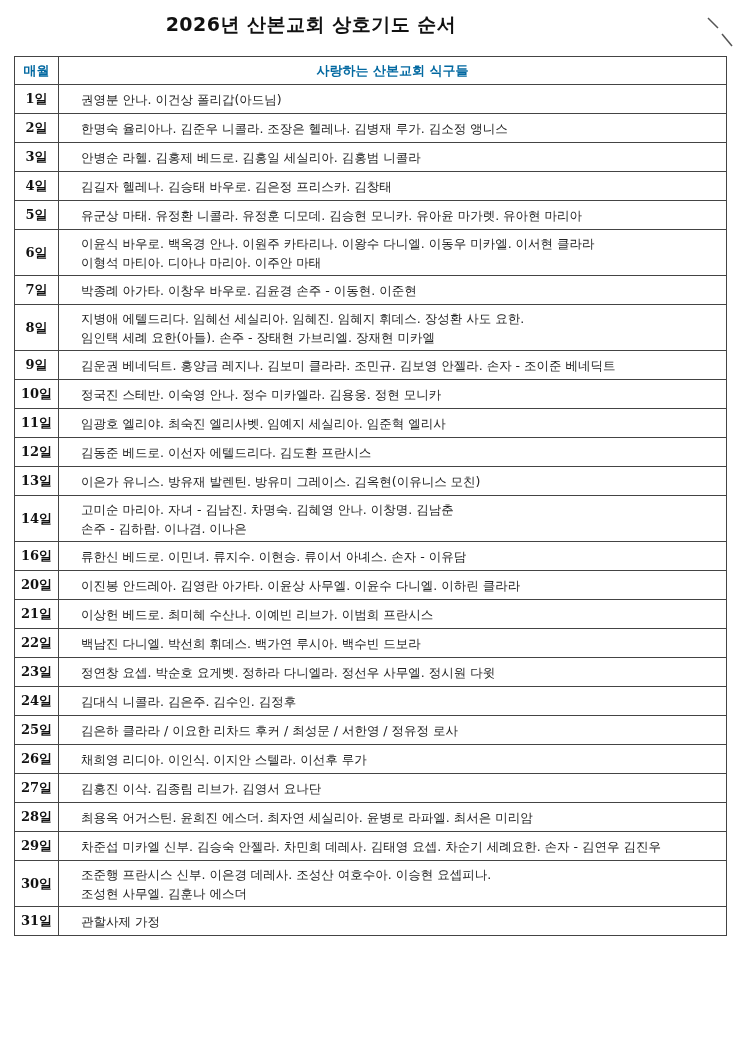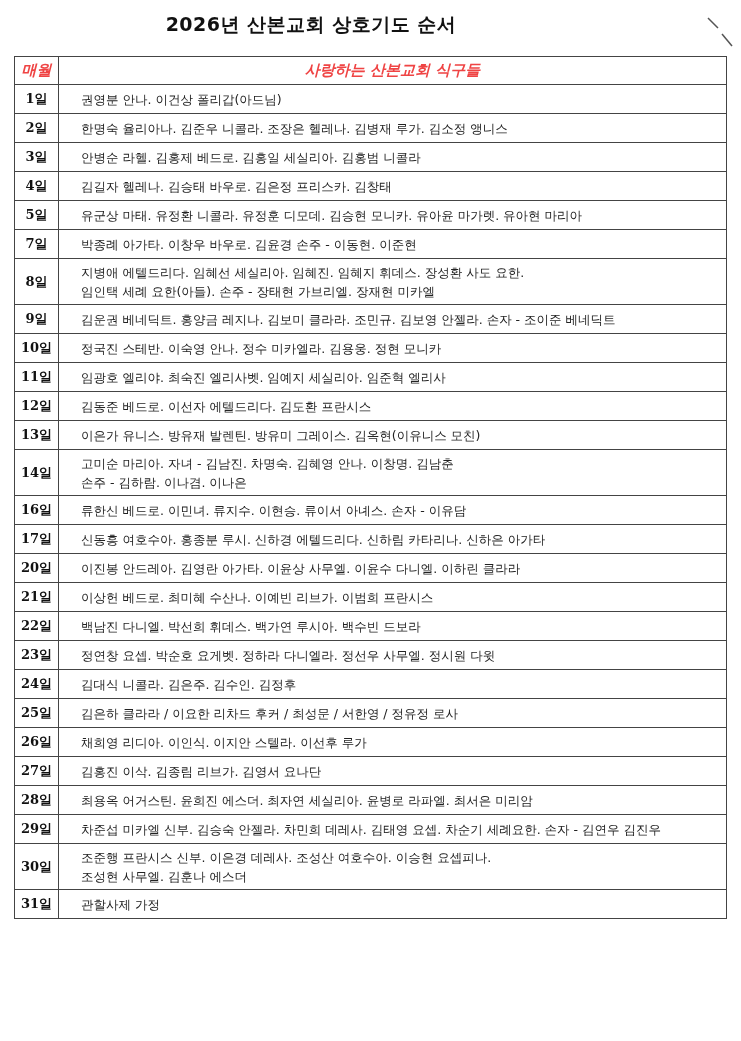--- a/index.html
+++ b/index.html
@@ -21,21 +21,21 @@
     border-collapse: collapse; table-layout: fixed;
     border: 1.5px solid #333;
   }
   table.schedule col.day { width: 44px; }
   table.schedule th, table.schedule td {
     border: 1px solid #444;
     padding: 0;
     vertical-align: middle;
   }
   table.schedule th {
-    height: 27px; font-size: 15px; font-weight: bold; color: #ef4444; font-style: italic;
+    height: 27px; font-size: 13px; font-weight: bold; color: #0369a1;
   }
   table.schedule td.day {
     text-align: center; font-weight: bold; font-size: 13px; color: #111;
     font-family: "DejaVu Serif", "Liberation Serif", serif;
   }
   table.schedule td.names {
     padding-left: 22px; font-size: 12.5px; color: #222; line-height: 19px;
   }
   tr.single td { height: 28px; }
   tr.double td { height: 45px; }
@@ -86,20 +86,27 @@
         <td class="names">
           <span class="line">김길자 헬레나. 김승태 바우로. 김은정 프리스카. 김창태</span>
         </td>
       </tr>
       <tr class="single">
         <td class="day">5일</td>
         <td class="names">
           <span class="line">유군상 마태. 유정환 니콜라. 유정훈 디모데. 김승현 모니카. 유아윤 마가렛. 유아현 마리아</span>
         </td>
       </tr>
+      <tr class="double">
+        <td class="day">6일</td>
+        <td class="names">
+          <span class="line">이윤식 바우로. 백옥경 안나. 이원주 카타리나. 이왕수 다니엘. 이동우 미카엘. 이서현 클라라</span>
+          <span class="line">이형석 마티아. 디아나 마리아. 이주안 마태</span>
+        </td>
+      </tr>
       <tr class="single">
         <td class="day">7일</td>
         <td class="names">
           <span class="line">박종례 아가타. 이창우 바우로. 김윤경 손주 - 이동현. 이준현</span>
         </td>
       </tr>
       <tr class="double">
         <td class="day">8일</td>
         <td class="names">
           <span class="line">지병애 에텔드리다. 임혜선 세실리아. 임혜진. 임혜지 휘데스. 장성환 사도 요한.</span>
@@ -143,26 +150,20 @@
           <span class="line">손주 - 김하람. 이나겸. 이나은</span>
         </td>
       </tr>
       <tr class="single">
         <td class="day">16일</td>
         <td class="names">
           <span class="line">류한신 베드로. 이민녀. 류지수. 이현승. 류이서 아녜스. 손자 - 이유담</span>
         </td>
       </tr>
       <tr class="single">
-        <td class="day">17일</td>
-        <td class="names">
-          <span class="line">신동흥 여호수아. 홍종분 루시. 신하경 에텔드리다. 신하림 카타리나. 신하은 아가타</span>
-        </td>
-      </tr>
-      <tr class="single">
         <td class="day">20일</td>
         <td class="names">
           <span class="line">이진봉 안드레아. 김영란 아가타. 이윤상 사무엘. 이윤수 다니엘. 이하린 클라라</span>
         </td>
       </tr>
       <tr class="single">
         <td class="day">21일</td>
         <td class="names">
           <span class="line">이상헌 베드로. 최미혜 수산나. 이예빈 리브가. 이범희 프란시스</span>
         </td>

